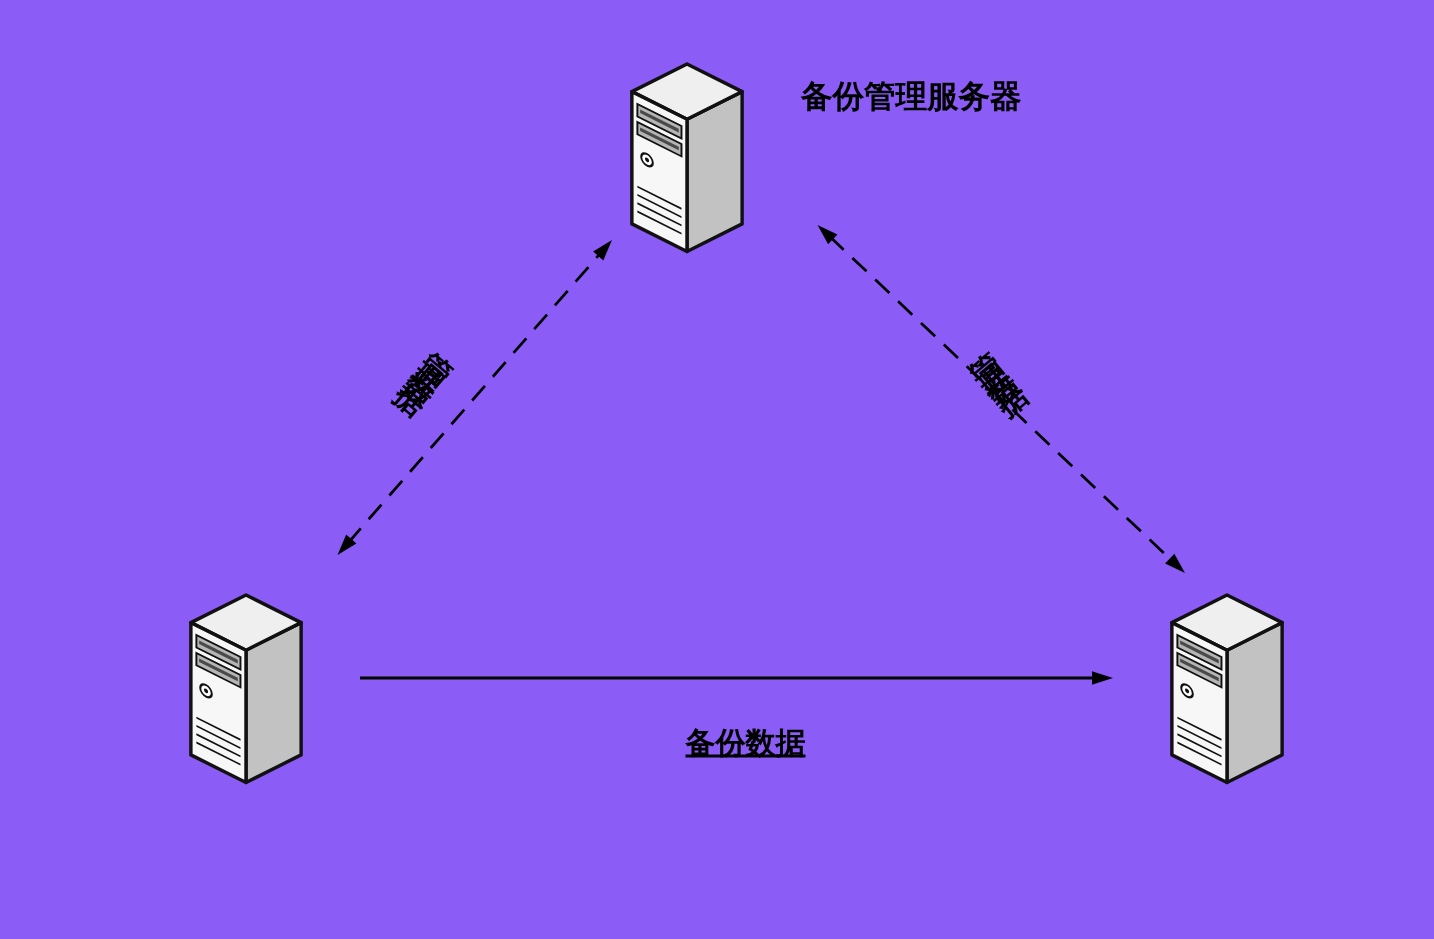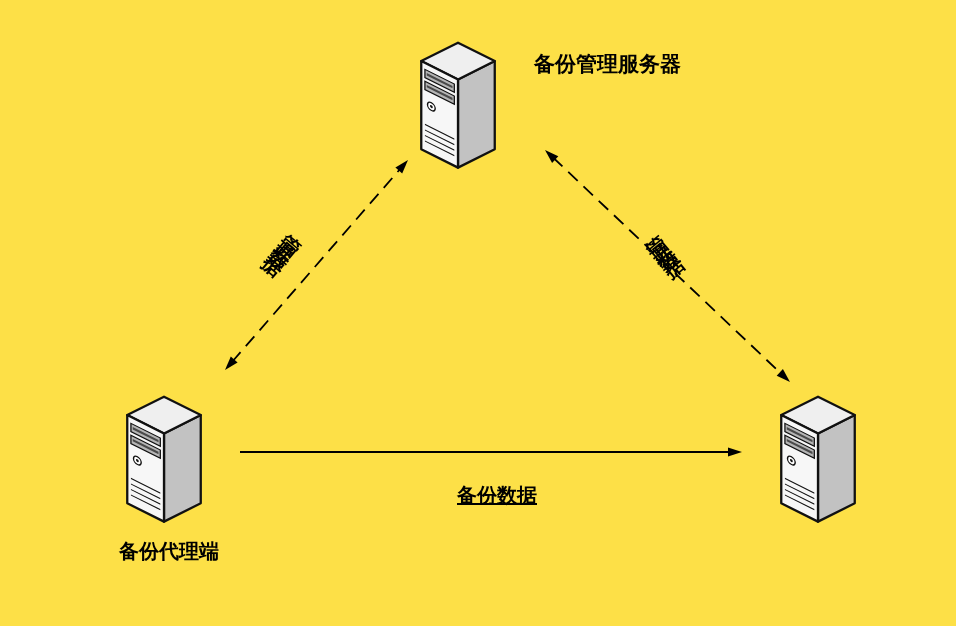--- a/index.html
+++ b/index.html
@@ -5,21 +5,21 @@
   html, body {
     margin: 0;
     padding: 0;
     background: #ffffff;
     font-family: "Liberation Sans", sans-serif;
   }
   .canvas {
     position: relative;
     width: 956px;
     height: 626px;
-    background: #fde047;
+    background: #8b5cf6;
     overflow: hidden;
   }
   .edges-layer {
     position: absolute;
     left: 0; top: 0;
     width: 956px; height: 626px;
   }
   .server {
     position: absolute;
   }
@@ -136,21 +136,20 @@
           <line x1="14" y1="104" x2="46" y2="104"></line>
           <line x1="14" y1="110" x2="46" y2="110"></line>
           <line x1="14" y1="116" x2="46" y2="116"></line>
         </g>
       </g>
     </svg>
   </div>
 
   <div class="node-label" style="left:534px; top:50px; font-size:21px;">备份管理服务器</div>
 
-  <div class="node-label center" style="left:94px; top:538px; width:150px;">备份代理端</div>
 
 
 
   <div class="edge-label-vertical" style="left:296px; top:240px; transform:translate(-50%,-50%) rotate(40deg);">管理数据</div>
 
   <div class="edge-label-vertical" style="left:652px; top:240px; transform:translate(-50%,-50%) rotate(-40deg);">管理数据</div>
 
   <div class="edge-label-horizontal" style="left:497px; top:482px; transform:translate(-50%,0);text-decoration:underline;">备份数据</div>
 
 </div>

